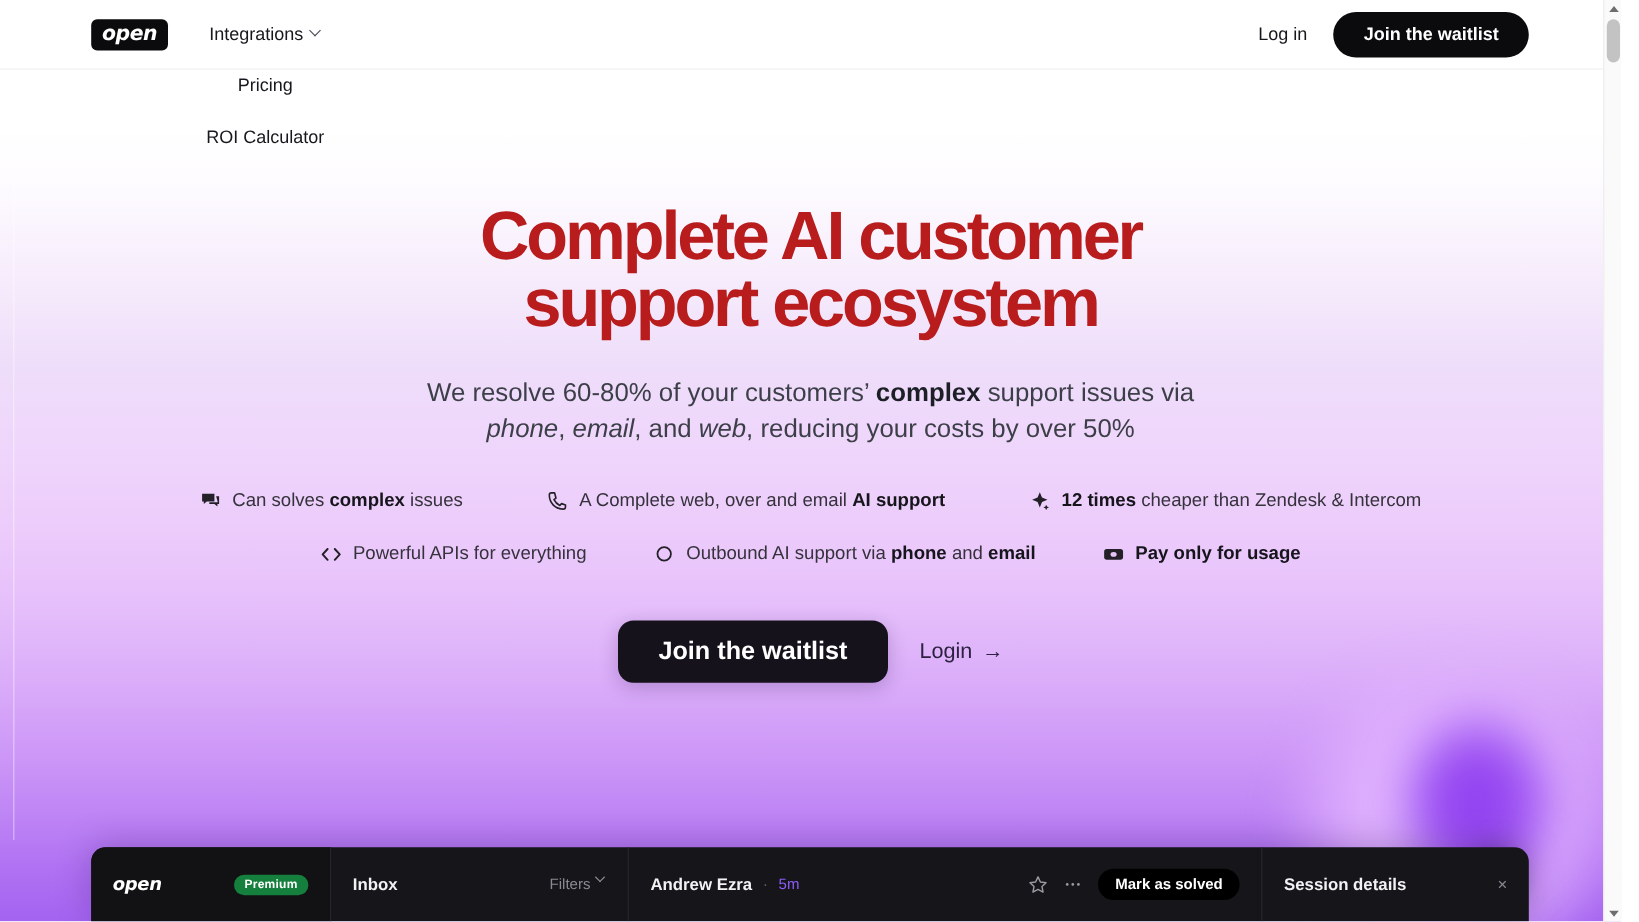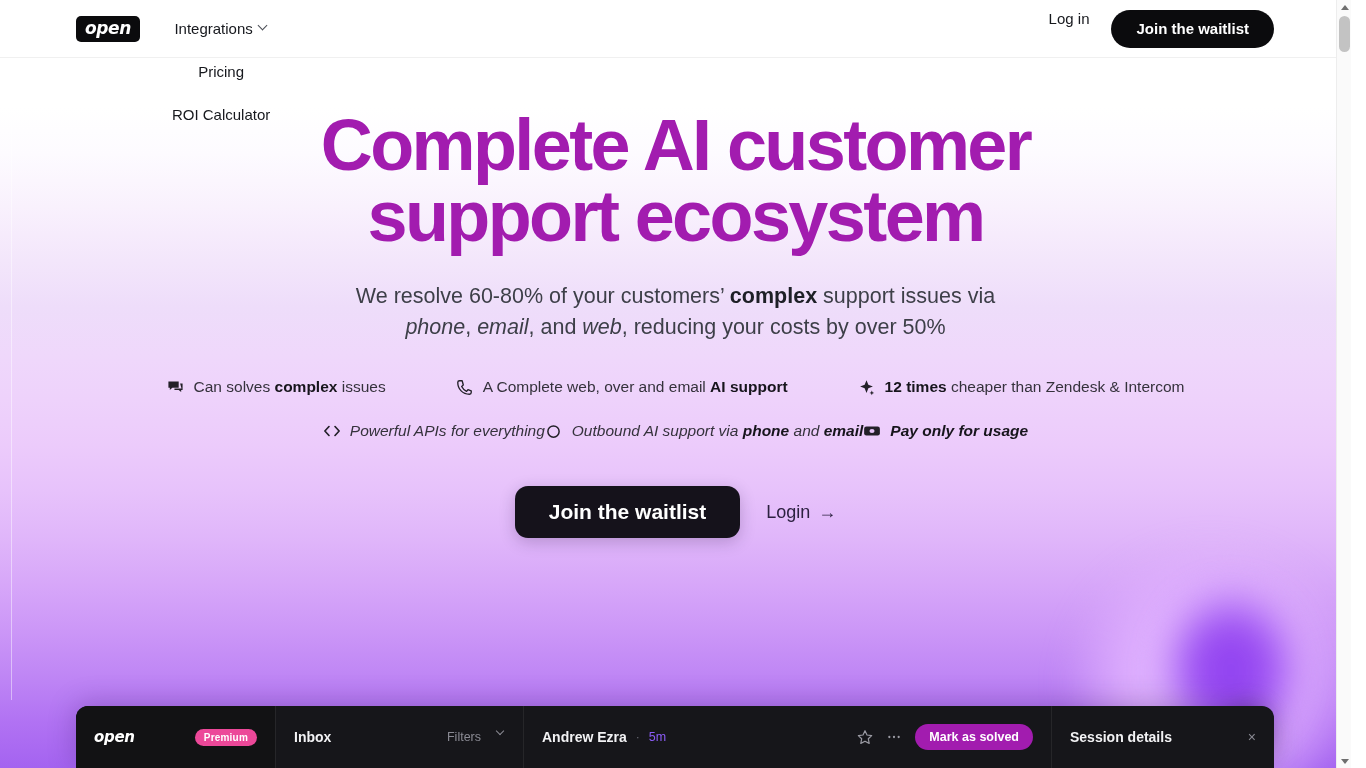--- a/index.html
+++ b/index.html
@@ -63,48 +63,48 @@
   .nav-item {
     display:flex; align-items:center; gap:6px;
     font-size:15px; color:#16181d; cursor:pointer; white-space:nowrap;
   }
   .chev { width:9px; height:9px; display:inline-block; position:relative; top:-2px; }
   .chev:before {
     content:""; position:absolute; left:0; top:0;
     width:6px; height:6px; border-right:1.6px solid #4a4d55; border-bottom:1.6px solid #4a4d55;
     transform:rotate(45deg);
   }
-  .nav-right { margin-left:auto; margin-right:77px; display:flex; gap:22px; }
+  .nav-right { margin-left:auto; margin-right:77px; display:flex; align-items:center; gap:22px; }
   .login-link { font-size:15px; color:#16181d; cursor:pointer; }
   .waitlist-btn {
     background:#0b0b0d; color:#fff; border:none; border-radius:22px;
     padding:0 25px; height:38px; font-size:15px; font-weight:700;
     font-family:"Liberation Sans", sans-serif; cursor:pointer;
     display:flex; align-items:center;
   }
 
   
   .hero { position:absolute; left:0; top:58px; width:1351px; text-align:center; z-index:10; }
   .headline {
-    margin-top:52px;
-    font-size:72px; line-height:.98; font-weight:700;
-    letter-spacing:-2.6px; color:#a21caf;
+    margin-top:112px;
+    font-size:57px; line-height:.98; font-weight:700;
+    letter-spacing:-2.6px; color:#b91c1c;
     font-family:"Liberation Sans", sans-serif;
   }
   .subhead {
     margin-top:30px; font-size:21.5px; line-height:1.42;
     color:#3d3f48; font-weight:400;
   }
   .subhead b { font-weight:700; color:#1d1f26; }
   .subhead i { font-style:italic; }
 
   .badges { margin-top:36px; }
   .badge-row { display:flex; justify-content:center; align-items:center; }
   .badge-row.r1 { gap:70px; }
-  .badge-row.r2 { margin-top:26px;font-style:italic; }
+  .badge-row.r2 { gap:56px; margin-top:26px; }
   .badge {
     display:flex; align-items:center; gap:9px;
     font-size:15.5px; color:#35323c; white-space:nowrap;
   }
   .badge b { font-weight:700; color:#17151c; }
   .bicon { display:flex; align-items:center; justify-content:center; width:18px; height:18px; flex:0 0 18px; }
   .bicon svg { display:block; }
 
   .cta { margin-top:46px; display:flex; justify-content:center; align-items:center; gap:26px; }
   .cta-btn {
@@ -128,50 +128,50 @@
   .ap-sidebar {
     width:200px; flex:0 0 200px; background:#121214;
     border-right:1px solid #262629;
     display:flex; align-items:center; padding:0 18px;
   }
   .ap-logo {
     color:#fff; font-size:15px; font-weight:700; font-style:italic;
     letter-spacing:-.3px; font-family:"DejaVu Sans", sans-serif;
   }
   .premium-badge {
-    margin-left:auto; background:#ec4899; color:#fff;
+    margin-left:auto; background:#15803d; color:#fff;
     font-size:10px; font-weight:700; border-radius:10px; padding:3px 9px;
     letter-spacing:.2px;
   }
   .ap-inbox {
     width:248px; flex:0 0 248px; border-right:1px solid #262629;
     display:flex; align-items:center; padding:0 18px; gap:10px;
   }
   .ap-inbox-title { color:#f2f2f4; font-size:14px; font-weight:700;text-align:right; }
   .ap-filters {
     margin-left:auto; color:#8a8a93; font-size:12.5px;
-    display:flex; gap:16px; cursor:pointer;
+    display:flex; gap:5px; cursor:pointer;
   }
   .chev-sm { width:8px; height:8px; position:relative; top:-2px; }
   .chev-sm:before {
     content:""; position:absolute; left:0; top:0; width:5px; height:5px;
     border-right:1.4px solid #8a8a93; border-bottom:1.4px solid #8a8a93;
     transform:rotate(45deg);
   }
   .ap-thread {
     flex:1; border-right:1px solid #262629;
     display:flex; align-items:center; padding:0 18px; gap:9px;
   }
   .ap-user { color:#f2f2f4; font-size:14px; font-weight:700; }
   .ap-dot { color:#6c6c75; font-size:12px; }
   .ap-time { color:#8b5cf6; font-size:12.5px; }
   .ap-actions { margin-left:auto; display:flex; align-items:center; gap:13px; }
   .icon-btn { color:#9a9aa3; cursor:pointer; display:flex; align-items:center; }
   .solve-btn {
-    background:#a21caf; color:#fff; border:none; border-radius:14px;
+    background:#000000; color:#fff; border:none; border-radius:14px;
     padding:0 14px; height:26px; font-size:12.5px; font-weight:700;
     font-family:"Liberation Sans", sans-serif; cursor:pointer;
     display:flex; align-items:center;
   }
   .ap-session {
     width:222px; flex:0 0 222px; display:flex; align-items:center; padding:0 18px;
   }
   .ap-session-title { color:#f2f2f4; font-size:14px; font-weight:700; }
   .ap-close { margin-left:auto; color:#8a8a93; font-size:14px; cursor:pointer; }
 

